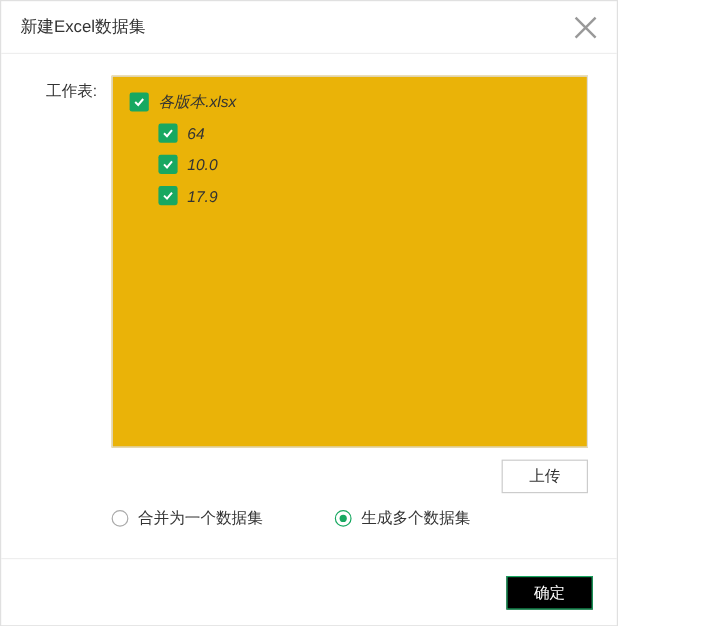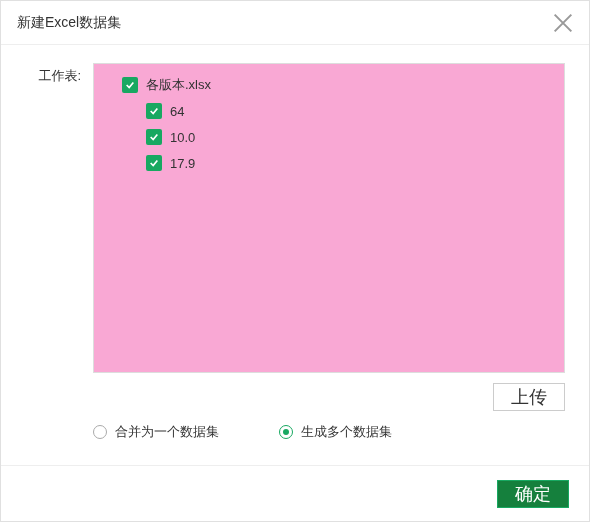--- a/index.html
+++ b/index.html
@@ -4,21 +4,21 @@
 <style>
   * { box-sizing: border-box; }
   body {
     margin: 0;
     font-family: "Microsoft YaHei", Arial, sans-serif;
     font-size: 13px;
     color: #333;
     background: #fff;
   }
   .dialog {
-    width: 590px;
+    width: 515px;
     height: 522px;
     border: 1px solid #e0e0e0;
     display: flex;
     flex-direction: column;
     background: #fff;
   }
   .titlebar {
     height: 44px;
     display: flex;
     align-items: center;
@@ -48,23 +48,24 @@
     width: 56px;
     text-align: right;
     color: #333;
     padding-top: 4px;
     font-size: 13px;
   }
   .tree-box {
     flex: 1;
     height: 310px;
     border: 1px solid #ddd;
-    padding: 8px 28px;
+    padding: 8px 14px;
     overflow: auto;
-    background: #f9a8d4;
+    background: #eab308;
+    font-style: italic;
   }
   .tree-item {
     display: flex;
     align-items: center;
     height: 26px;
     gap: 8px;
   }
   .tree-child { padding-left: 24px; }
   .chk {
     width: 16px; height: 16px;
@@ -79,21 +80,21 @@
     display: flex;
     justify-content: flex-end;
     padding: 10px 0 4px 68px;
   }
   .btn {
     min-width: 72px;
     height: 28px;
     border: 1px solid #ccc;
     background: #fff;
     color: #333;
-    font-size: 18px;
+    font-size: 13px;
     cursor: pointer;
     padding: 0 14px;
     display: inline-flex;
     align-items: center;
     justify-content: center;
     font-family: inherit;
   }
   .radio-row {
     display: flex;
     gap: 60px;
@@ -123,21 +124,21 @@
   .footer {
     border-top: 1px solid #eee;
     height: 56px;
     display: flex;
     align-items: center;
     justify-content: flex-end;
     gap: 12px;
     padding: 0 20px;
   }
   .btn-primary {
-    background: #15803d;
+    background: #000000;
     border-color: #18a861;
     color: #fff;
   }
 </style>
 </head>
 <body>
 
 <div class="dialog">
 
   <div class="titlebar">

